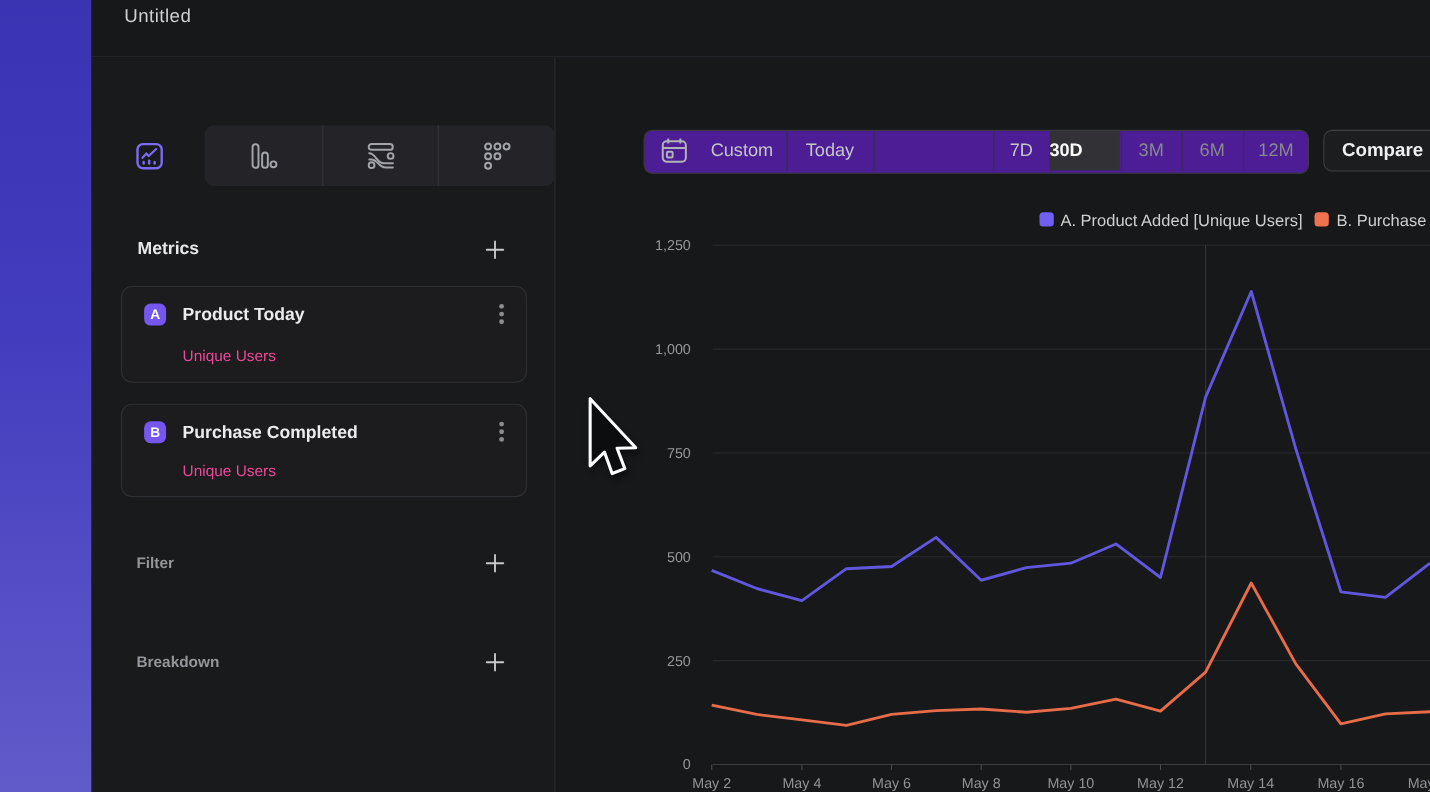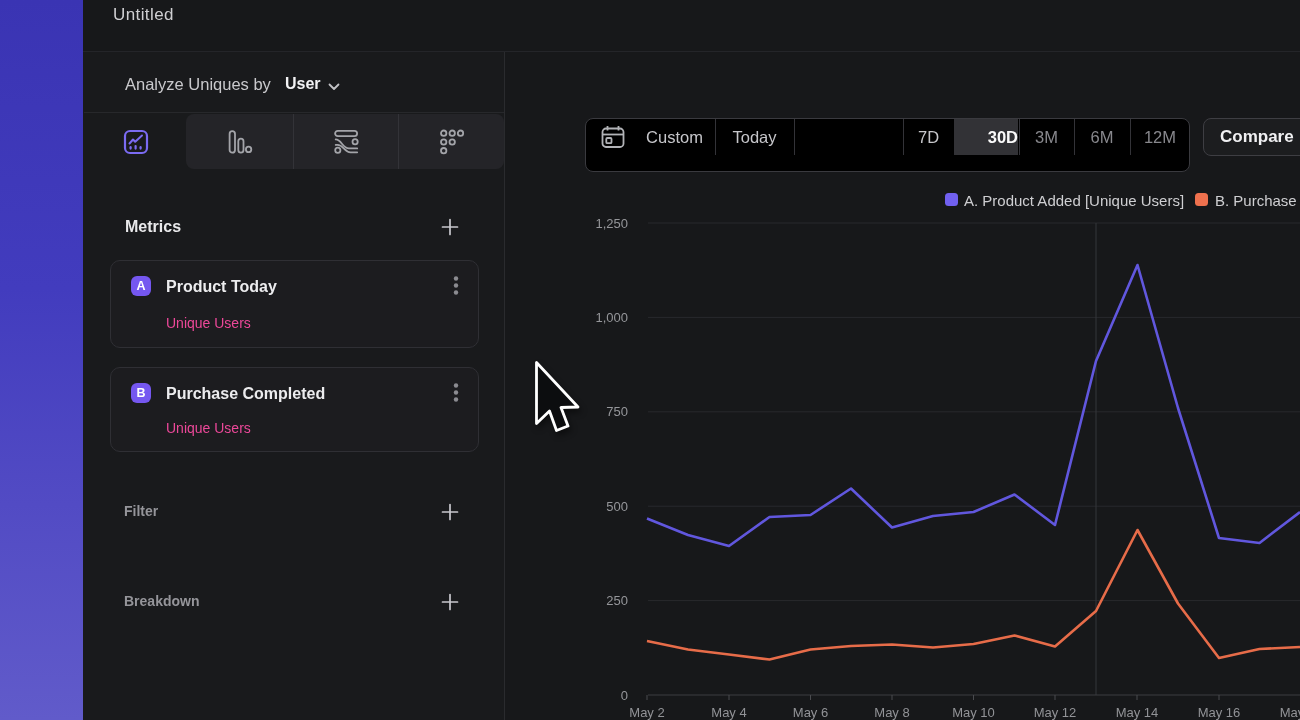--- a/index.html
+++ b/index.html
@@ -27,50 +27,43 @@
 
   .card { left:110px; width:369px; background:#1c1c1f; border:1px solid #2f2f34; border-radius:10px; }
   .badge { position:absolute; left:20px; top:15px; width:20px; height:20px; background:#7557f0;
     border-radius:6px; color:#fff; font-size:12.5px; font-weight:bold; text-align:center; line-height:20px; }
   .ctitle { position:absolute; left:55px; top:17px; font-size:16px; font-weight:bold; color:#ececee; }
   .csub   { position:absolute; left:55px; font-size:14px; color:#ec4899; }
 
   .sechead { font-size:16px; font-weight:bold; color:#e9e9eb; }
   .secdim  { font-size:14px; font-weight:bold; color:#95959a; }
 
-  #controls { left:585px; top:118px; width:605px; height:54px; border:1px solid #3a3a3f;
-    border-radius:8px; background:#000000; }
+  #controls { left:585px; top:118px; width:605px; height:40px; border:1px solid #3a3a3f;
+    border-radius:8px; background:#4c1d95; }
   .cbtn { position:absolute; top:0; height:36px; line-height:36px; text-align:center;
     font-size:16.5px; color:#c6c6ca; }
   .cdiv { position:absolute; top:0; width:1px; height:36px; background:#333338; }
   .cdim { color:#88888d; }
   #sel30 { position:absolute; left:368px; top:0; width:64px; height:36px; background:#323236;
-    line-height:36px; text-align:right; font-size:16.5px; font-weight:bold; color:#fafafa; }
+    line-height:36px; text-align:left; font-size:16.5px; font-weight:bold; color:#fafafa; }
   #compare { left:1203px; top:118px; width:130px; height:38px; border:1px solid #3e3e43;
     border-radius:8px; background:#1c1d1f; color:#f0f0f2; font-size:17px; font-weight:bold;
     line-height:36px; padding-left:16px; }
 
   .legtxt { font-size:15px; color:#cfcfd2; }
   .sw { position:absolute; top:0; width:13px; height:13px; border-radius:3.5px; }
 </style>
 </head>
 <body>
 <div id="stage">
 
   <div class="abs" id="topbar"></div>
   <div class="abs" id="untitled">Untitled</div>
 
   <div class="abs" id="sidebar"></div>
-  <div class="abs" id="analyze">
-    <span class="t">Analyze Uniques by</span>
-    <span class="u">User</span>
-    <svg class="abs" style="left:243px; top:30px" width="14" height="10" viewBox="0 0 14 10">
-      <path d="M2.5 2.5 L7 7 L11.5 2.5" fill="none" stroke="#c2c2c6" stroke-width="1.8" stroke-linecap="round" stroke-linejoin="round"></path>
-    </svg>
-  </div>
 
   <div class="abs" id="tabblock">
     <div class="tabdiv" style="left:107px"></div>
     <div class="tabdiv" style="left:212px"></div>
   </div>
 
   <svg class="abs" style="left:122px; top:128px" width="28" height="28" viewBox="0 0 28 28">
     <rect x="3" y="3" width="22" height="22" rx="5" fill="none" stroke="#7b6bf2" stroke-width="2.2"></rect>
     <path d="M7.5 15.5 L11 11.5 L13.2 13.8 L20 7.5" fill="none" stroke="#7b6bf2" stroke-width="2" stroke-linecap="round" stroke-linejoin="round"></path>
     <line x1="8.6" y1="19.2" x2="8.6" y2="20.6" stroke="#7b6bf2" stroke-width="2.2" stroke-linecap="round"></line>

